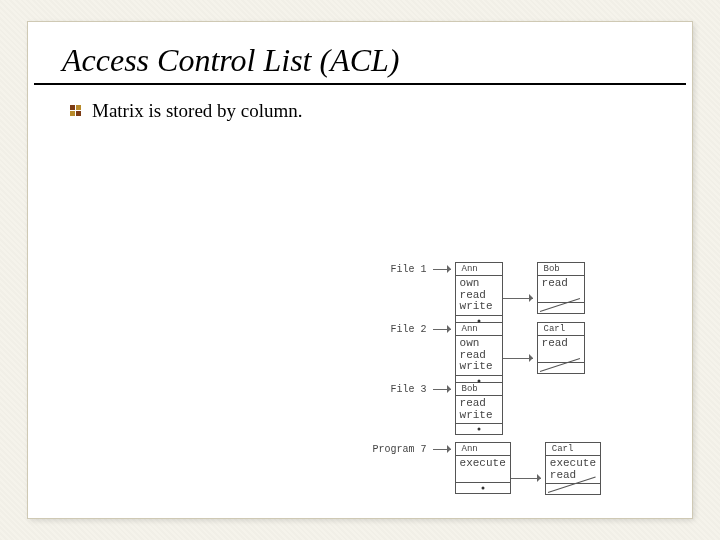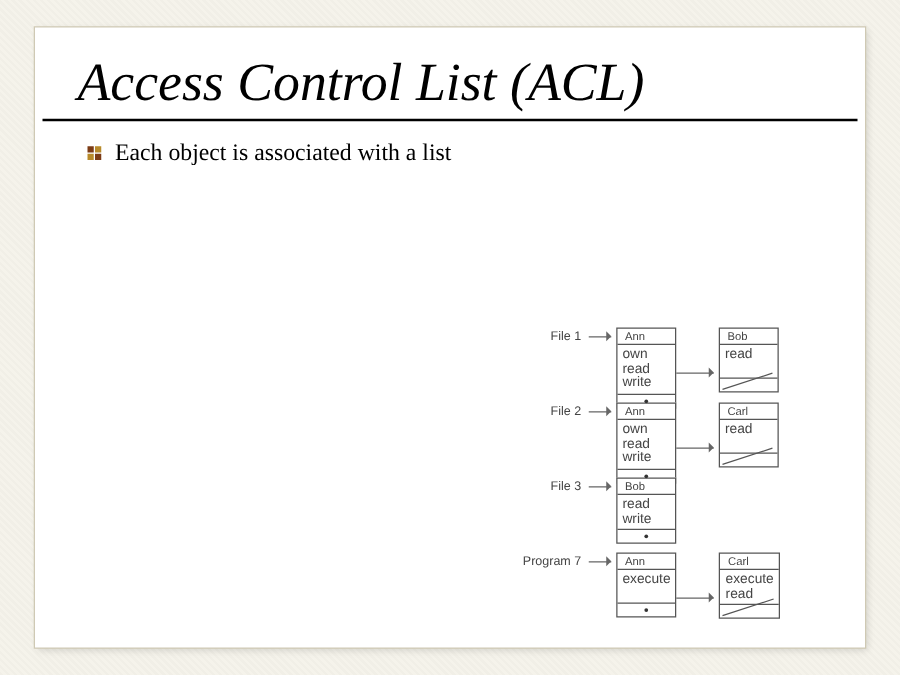--- a/index.html
+++ b/index.html
@@ -18,21 +18,21 @@
       repeating-linear-gradient(45deg,#f1efe7 0 2px,#f5f3eb 2px 4px);
     padding:14px 18px;
   }
   .paper{
     position:absolute;inset:22px 28px;
     background:#fff;
     box-shadow:0 0 0 1px #cfc9b4, 2px 2px 6px rgba(0,0,0,.15);
   }
   .title{
     font-style:italic;
-    font-size:43px;
+    font-size:32px;
     padding:20px 28px 4px;
     border-bottom:2px solid #000;
     margin:0 6px;
   }
   ul.bullets{
     list-style:none;
     margin:14px 0 0 0;
     padding:0 28px 0 42px;
     font-size:19px;
     line-height:1.28;
@@ -49,22 +49,22 @@
     background:
       linear-gradient(#7c3b15,#7c3b15) 0 0/5px 5px no-repeat,
       linear-gradient(#b88a2a,#b88a2a) 6px 0/5px 5px no-repeat,
       linear-gradient(#b88a2a,#b88a2a) 0 6px/5px 5px no-repeat,
       linear-gradient(#7c3b15,#7c3b15) 6px 6px/5px 5px no-repeat;
   }
 
   
   .diagram{
     position:absolute;
-    right:68px;top:240px;
-    font-family:Liberation Sans, sans-serif;
+    right:91px;top:240px;
+    font-family:Liberation Mono, monospace;
     font-size:9px;color:#444;
   }
   .row{display:flex;align-items:flex-start;margin-bottom:14px;height:46px}
   .filelbl{width:60px;padding-top:2px;font-size:10px;text-align:right;padding-right:6px}
   .arrow0{width:22px;position:relative;height:14px}
   .arrow0::before{content:"";position:absolute;top:7px;left:0;right:4px;border-top:1px solid #666}
   .arrow0::after{content:"";position:absolute;right:0;top:3px;border:4px solid transparent;border-left-color:#666}
   .node{
     border:1px solid #555;min-width:46px;
     background:#fff;
@@ -80,21 +80,21 @@
 </style>
 </head>
 <body>
 
 <div class="frame">
   <div class="paper">
 
     <div class="title">Access Control List (ACL)</div>
 
     <ul class="bullets">
-      <li><span>Each object is associated with a list</span></li>
+      <li><span>Matrix is stored by column.</span></li>
     </ul>
 
     <div class="diagram">
 
     <div class="row">
           <div class="filelbl">File 1</div>
           <div class="arrow0"></div>
           <div class="node">
             <div class="name">Ann</div>
             <div class="perms">own<br>read<br>write</div>

